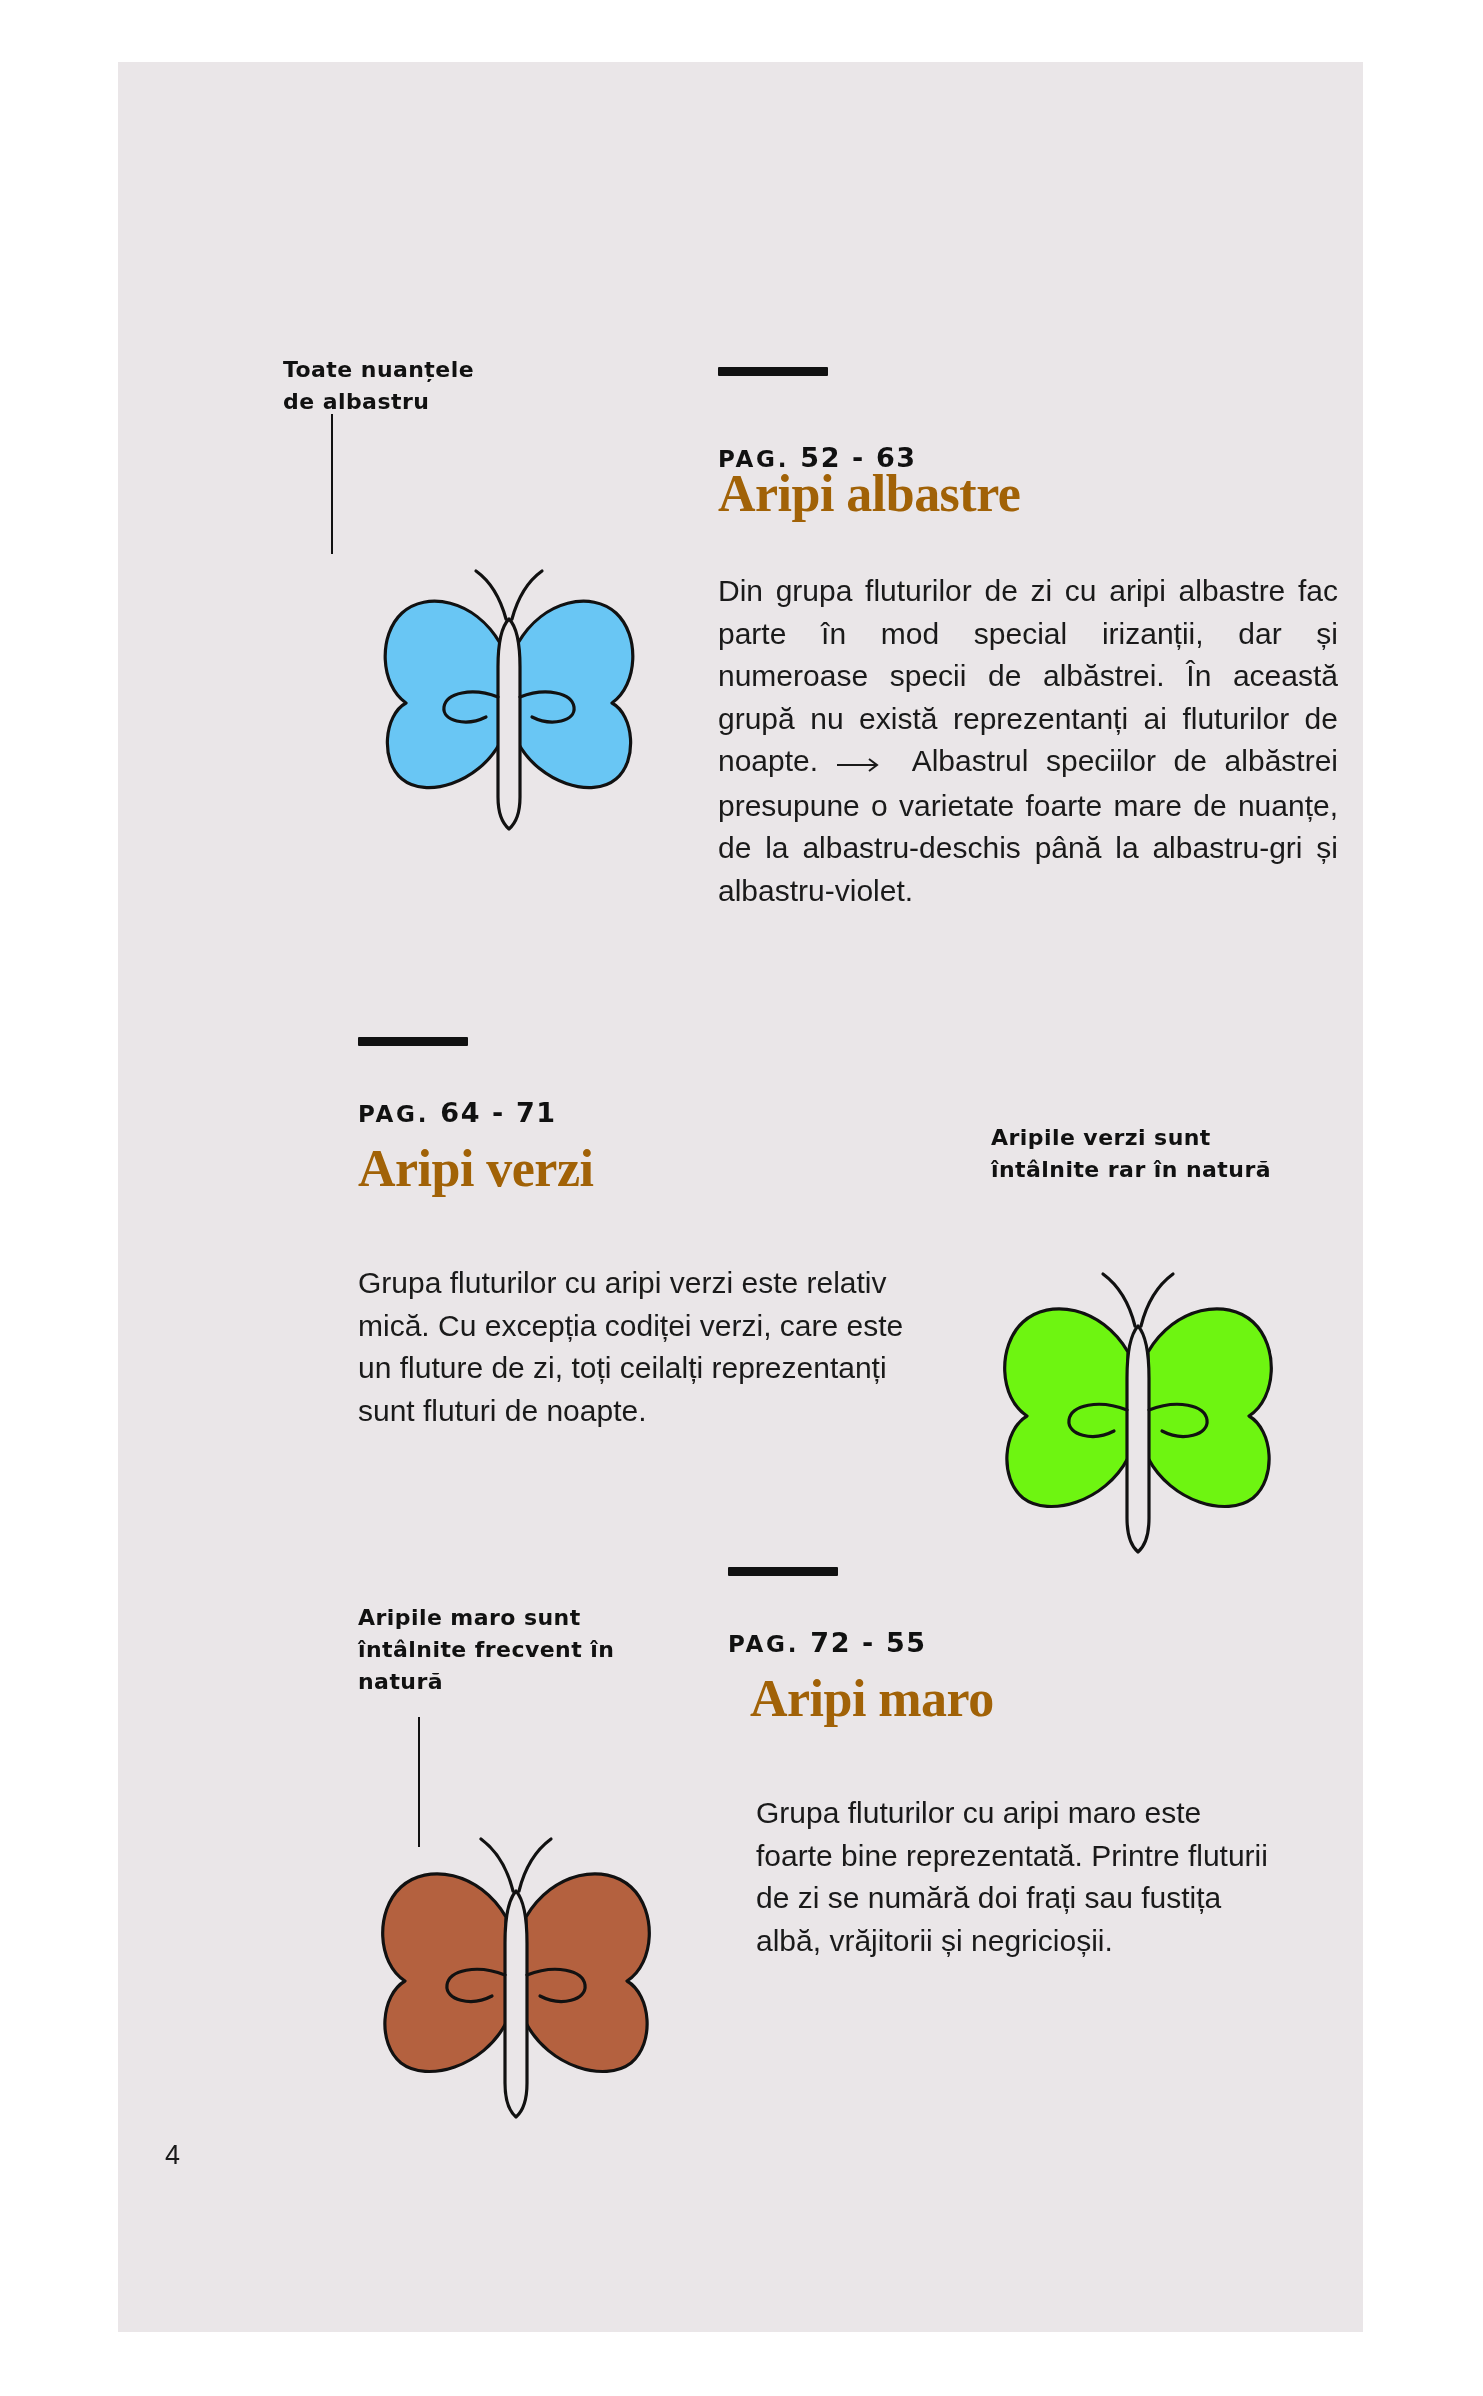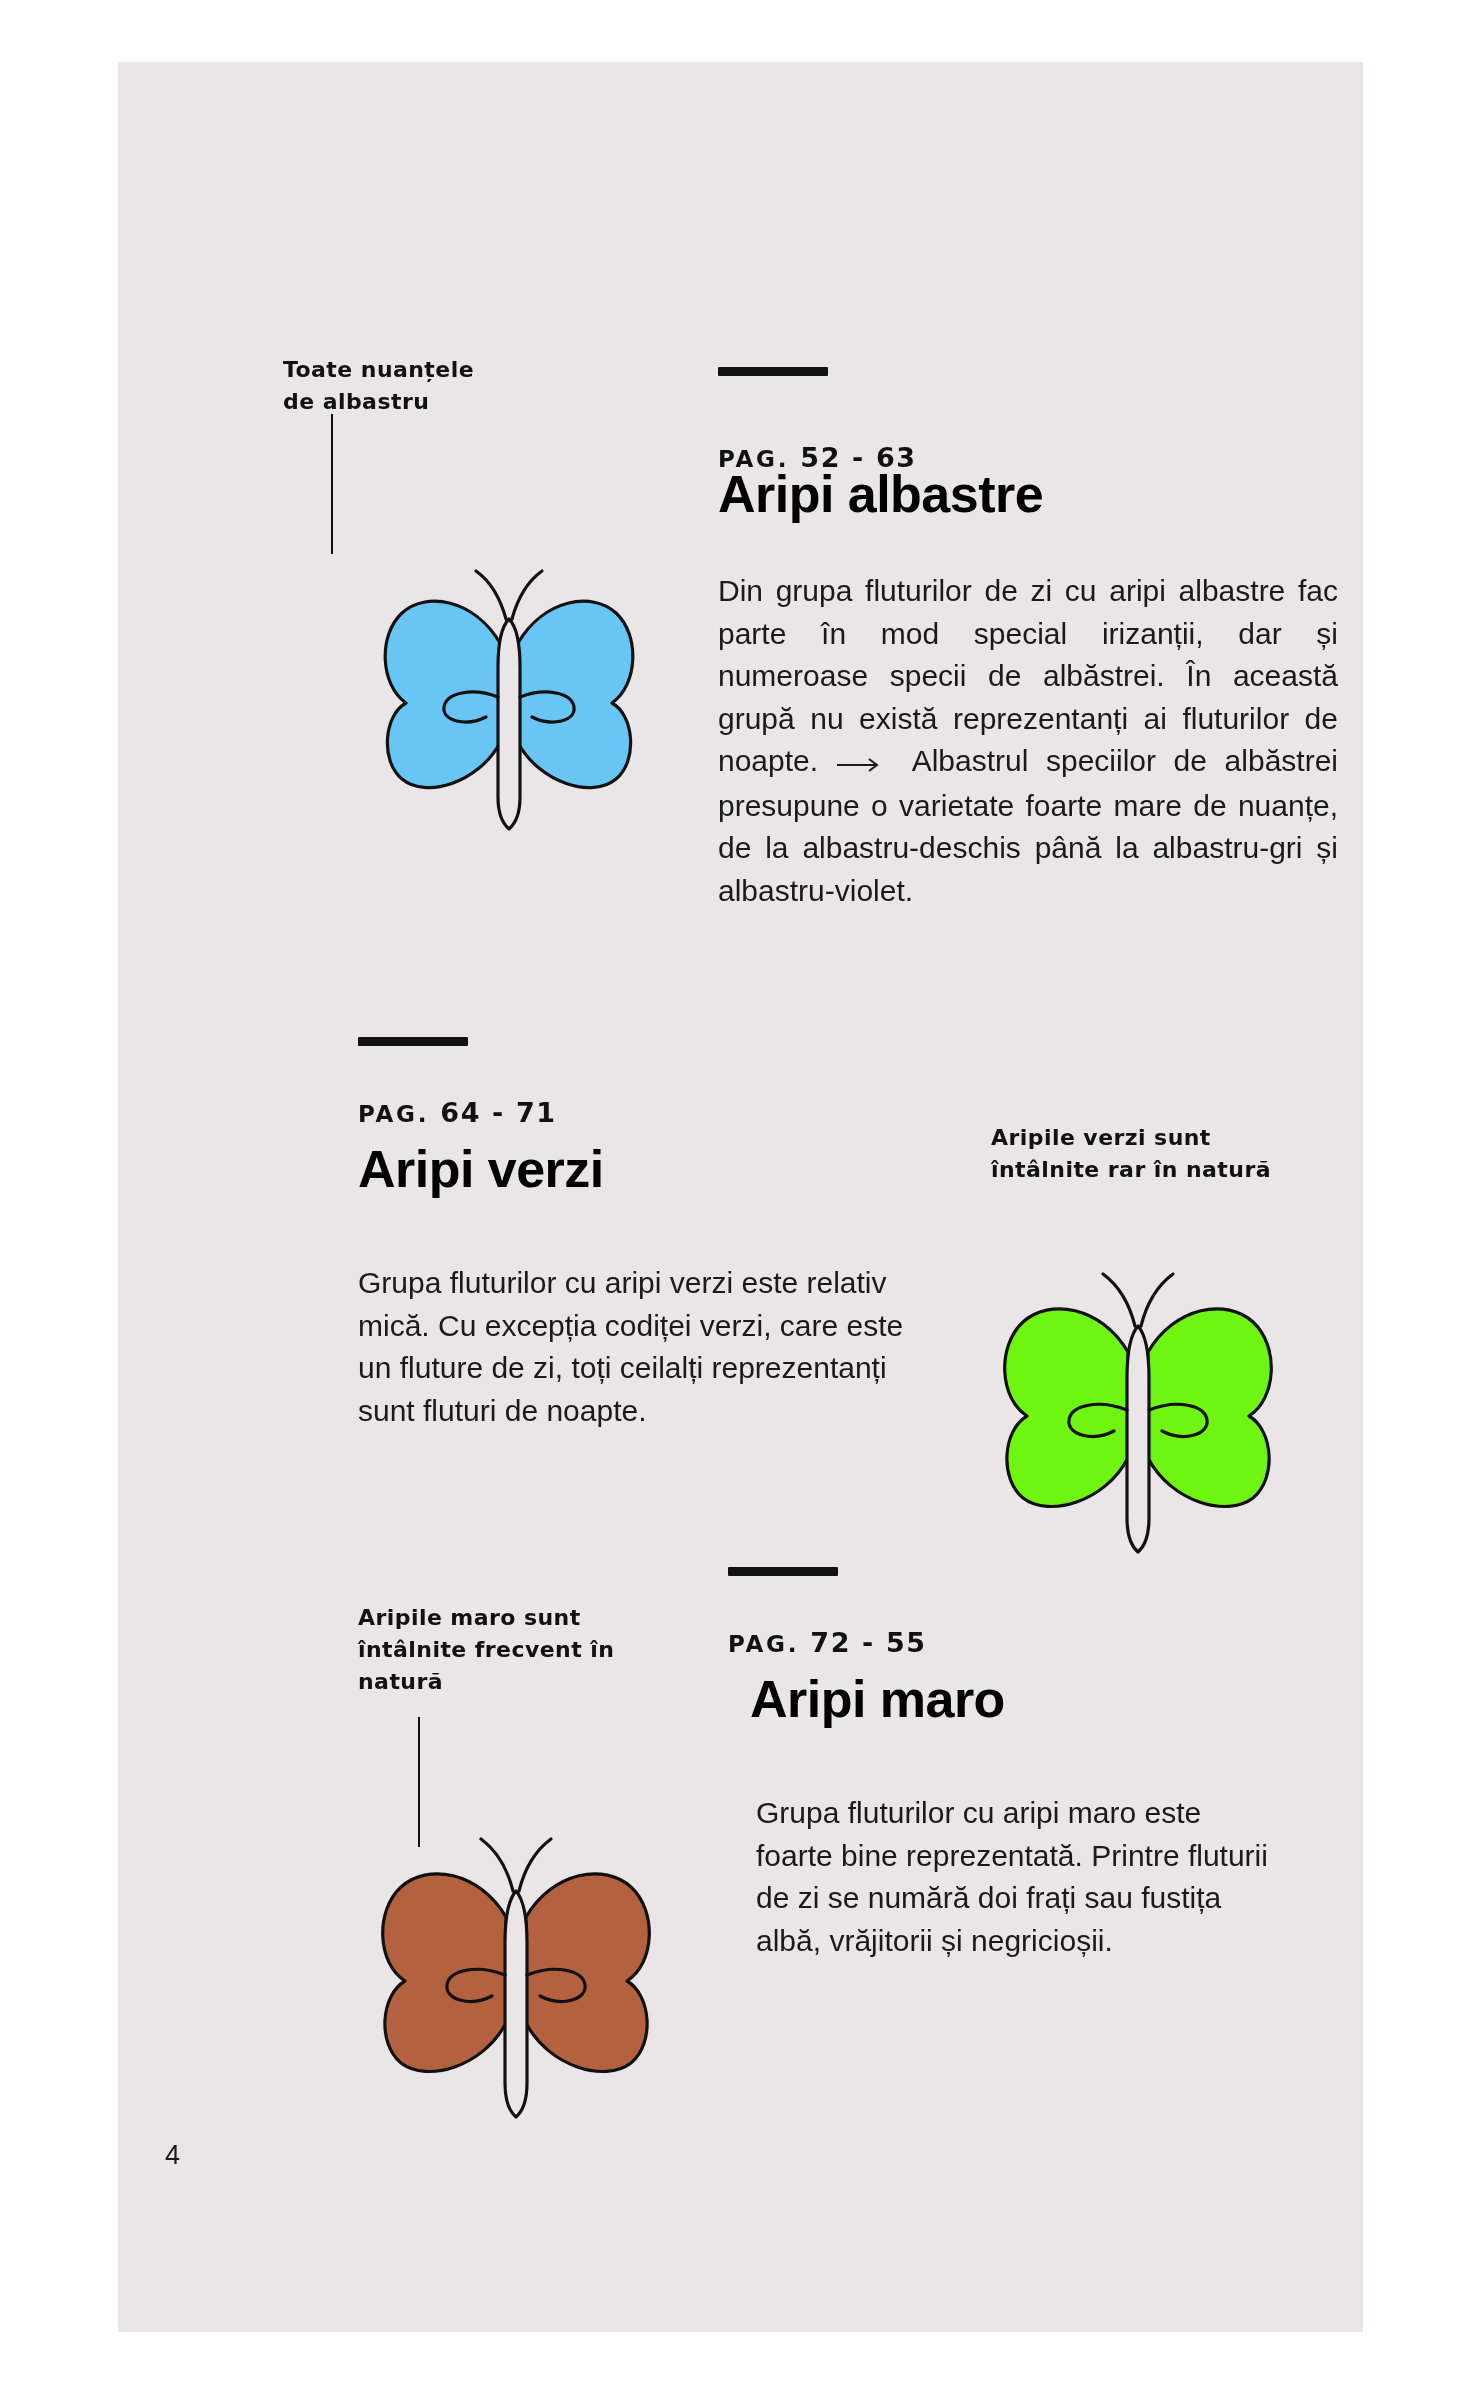--- a/index.html
+++ b/index.html
@@ -42,24 +42,24 @@
     font-weight: bold;
     font-size: 27px;
     letter-spacing: 0.06em;
     color: #111111;
   }
   .pag .small {
     font-size: 23px;
     letter-spacing: 0.12em;
   }
   .heading {
-    font-family: Liberation Sans, sans-serif;
+    font-family: Liberation Serif, serif;
     font-weight: bold;
     font-size: 52px;
-    color: #000000;
+    color: #a16207;
     letter-spacing: -0.01em;
     line-height: 1.05;
   }
   .body {
     font-family: "Liberation Sans", sans-serif;
     font-size: 30px;
     line-height: 1.42;
     color: #1a1a1a;
   }
   .body.justify { text-align: justify; }

